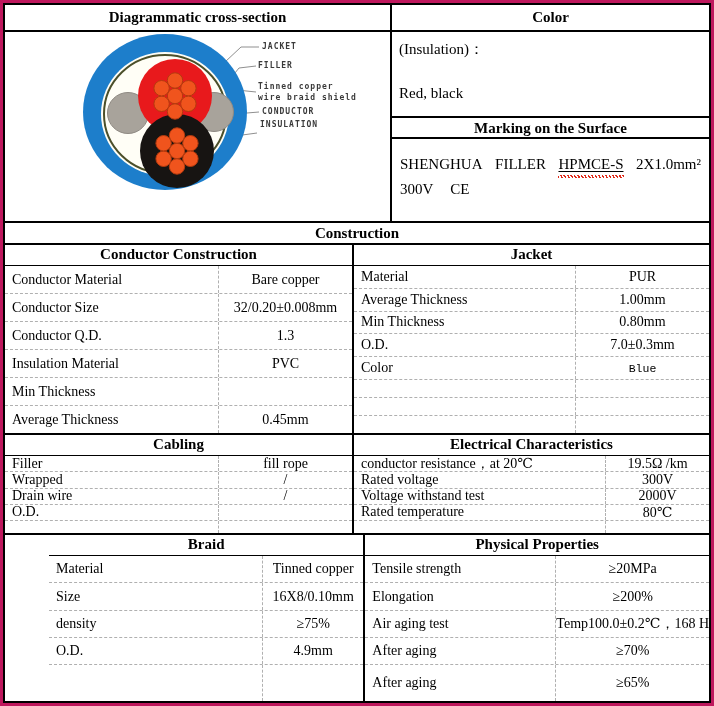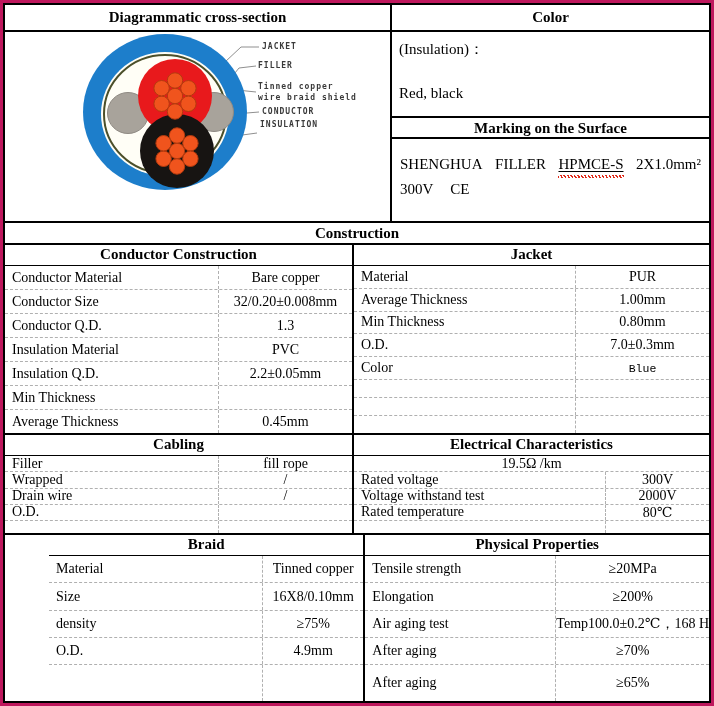--- a/index.html
+++ b/index.html
@@ -151,24 +151,20 @@
         </div>
         <div class="row">
           <div class="cell lbl">Conductor Q.D.</div>
           <div class="cell val">1.3</div>
         </div>
         <div class="row">
           <div class="cell lbl">Insulation Material</div>
           <div class="cell val">PVC</div>
         </div>
         <div class="row">
-          <div class="cell lbl">Insulation Q.D.</div>
-          <div class="cell val">2.2±0.05mm</div>
-        </div>
-        <div class="row">
           <div class="cell lbl">Min Thickness</div>
         </div>
         <div class="row">
           <div class="cell lbl">Average Thickness</div>
           <div class="cell val">0.45mm</div>
         </div>
       </div>
     </div>
     <div class="half right w-jack">
       <div class="subheader">Jacket</div>
@@ -231,20 +227,21 @@
         <div class="row empty-sm">
           <div class="cell lbl"></div>
           <div class="cell val"></div>
         </div>
       </div>
     </div>
     <div class="half right w-elec">
       <div class="subheader">Electrical Characteristics</div>
       <div class="rows">
         <div class="row">
+          <div class="cell lbl">conductor resistance，at 20℃</div>
           <div class="cell val">19.5Ω /km</div>
         </div>
         <div class="row">
           <div class="cell lbl">Rated voltage</div>
           <div class="cell val">300V</div>
         </div>
         <div class="row">
           <div class="cell lbl">Voltage withstand test</div>
           <div class="cell val">2000V</div>
         </div>

